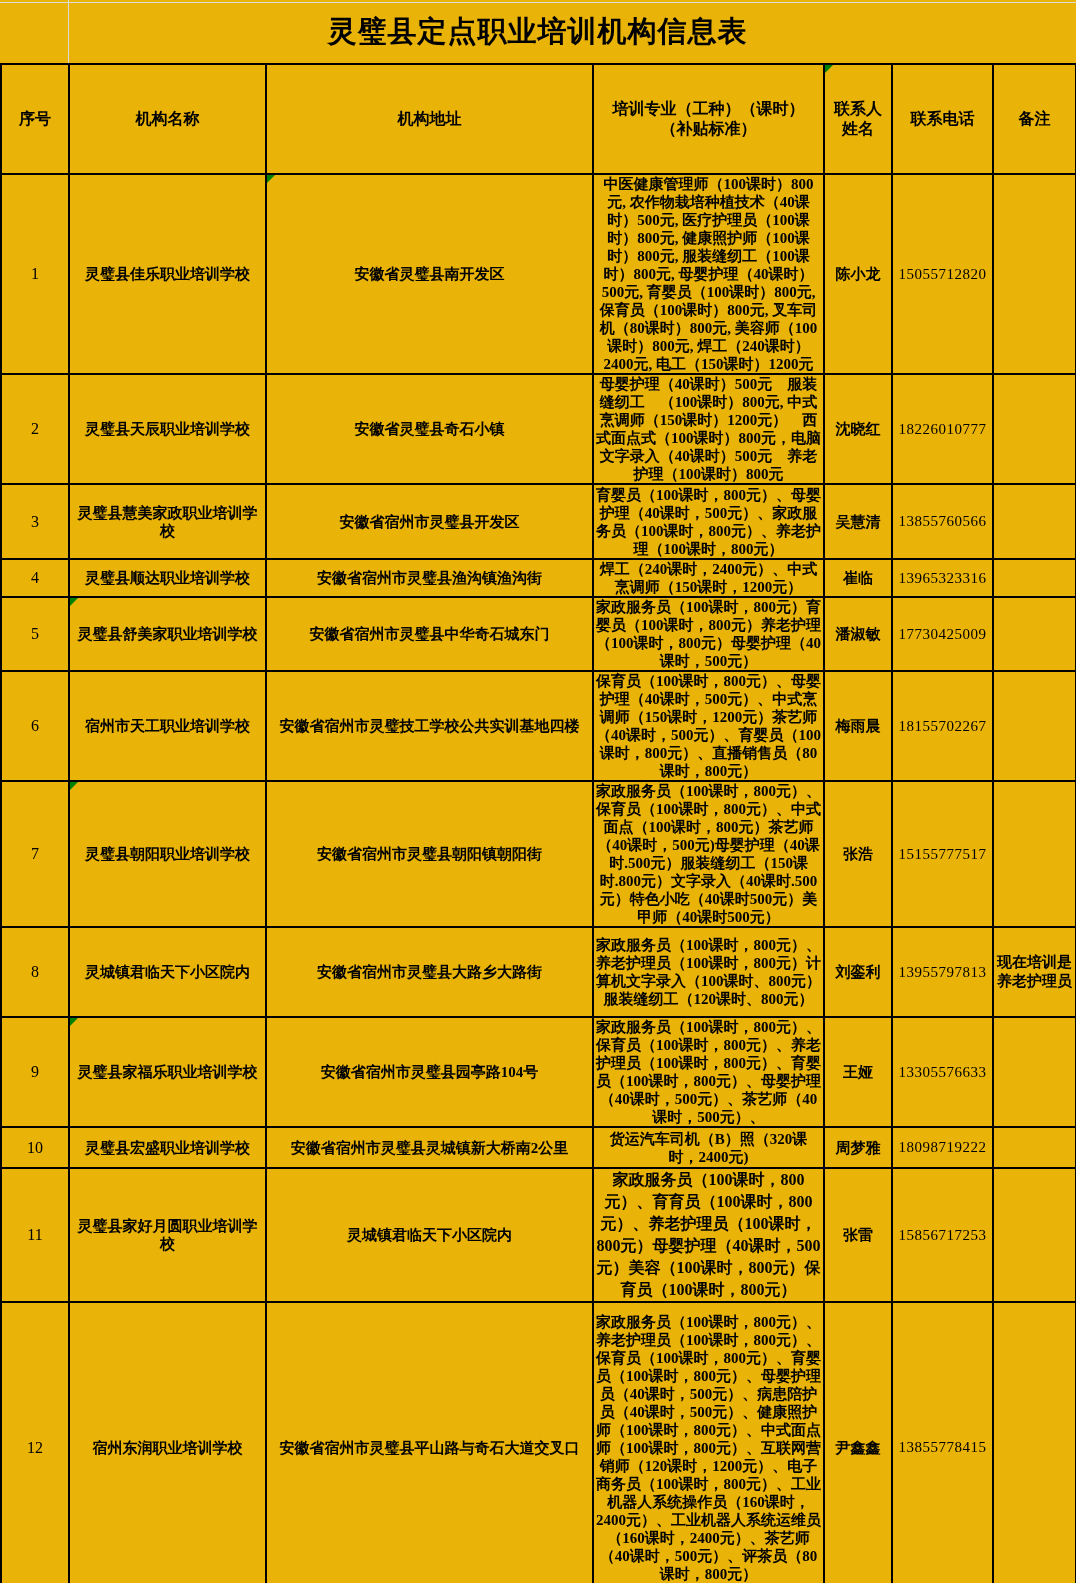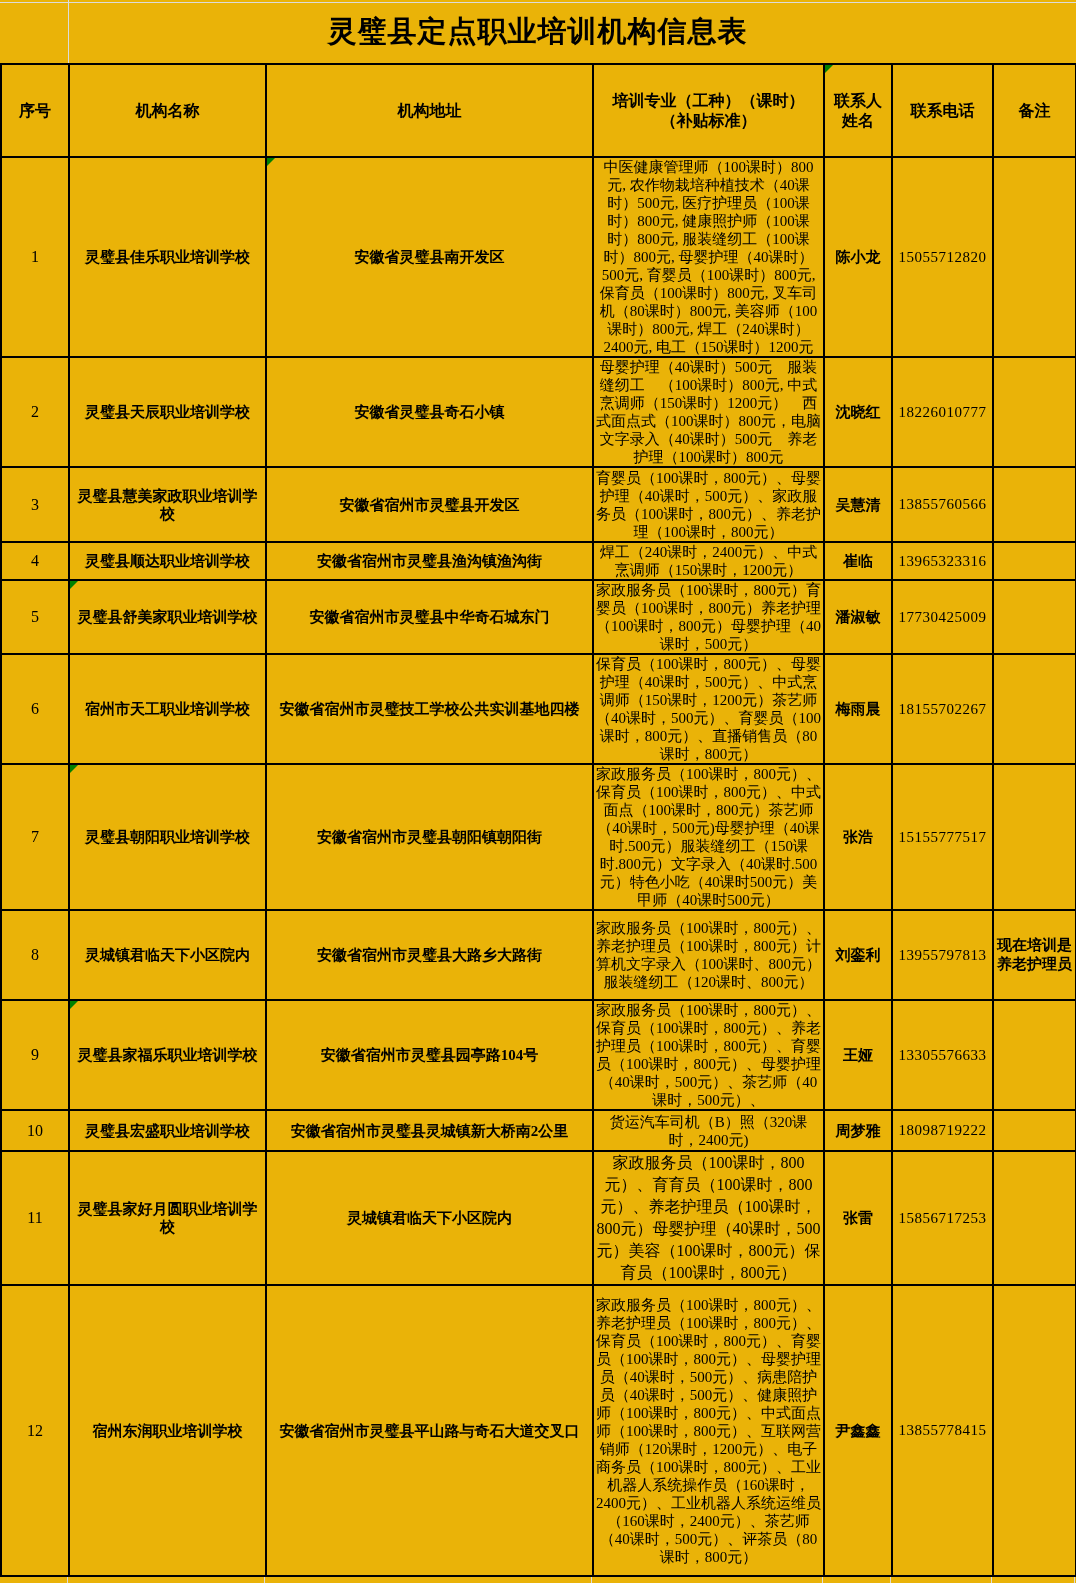--- a/index.html
+++ b/index.html
@@ -28,21 +28,21 @@
   table.main th, table.main td {
     border:2px solid #000; overflow:hidden; padding:0 2px;
     position:relative; vertical-align:middle; text-align:center;
   }
   table.main th {
     font-weight:bold; font-size:16px; white-space:pre-line; line-height:20px;
   }
   td.num   { font-weight:normal; font-size:16px; }
   td.name  { font-weight:bold;   font-size:15px; line-height:18px; }
   td.addr  { font-weight:bold;   font-size:15px; line-height:18px;margin-left:24px; }
-  td.spec  { font-weight:normal;   font-size:15px; line-height:18px;margin-top:10px; }
+  td.spec  { font-weight:bold;   font-size:15px; line-height:18px;margin-top:10px; }
   td.spec.small { font-size:16px; line-height:22px; }
   td.contact{ font-weight:bold;  font-size:15px; line-height:18px; }
   td.phone { font-weight:normal; font-size:15px; letter-spacing:0.5px; }
   td.remark{ font-weight:bold;   font-size:15px; line-height:19px; }
 
   
   .tri {
     position:absolute; top:0; left:0; width:0; height:0;
     border-top:8px solid #008000; border-right:8px solid transparent;
   }
@@ -72,21 +72,21 @@
     <colgroup>
       <col style="width:68px">
         <col style="width:197px">
         <col style="width:327px">
       <col style="width:231px">
         <col style="width:68px">
         <col style="width:101px">
       <col style="width:83px">
     </colgroup>
     <thead>
-      <tr style="height:93px">
+      <tr style="height:110px">
         <th><span>序号</span></th>
         <th><span>机构名称</span></th>
         <th><span>机构地址</span></th>
         <th><span>培训专业（工种）（课时）
 （补贴标准）</span></th>
         <th><span class="tri"></span><span>联系人
 姓名</span></th>
         <th><span>联系电话</span></th>
         <th><span>备注</span></th>
       </tr>

